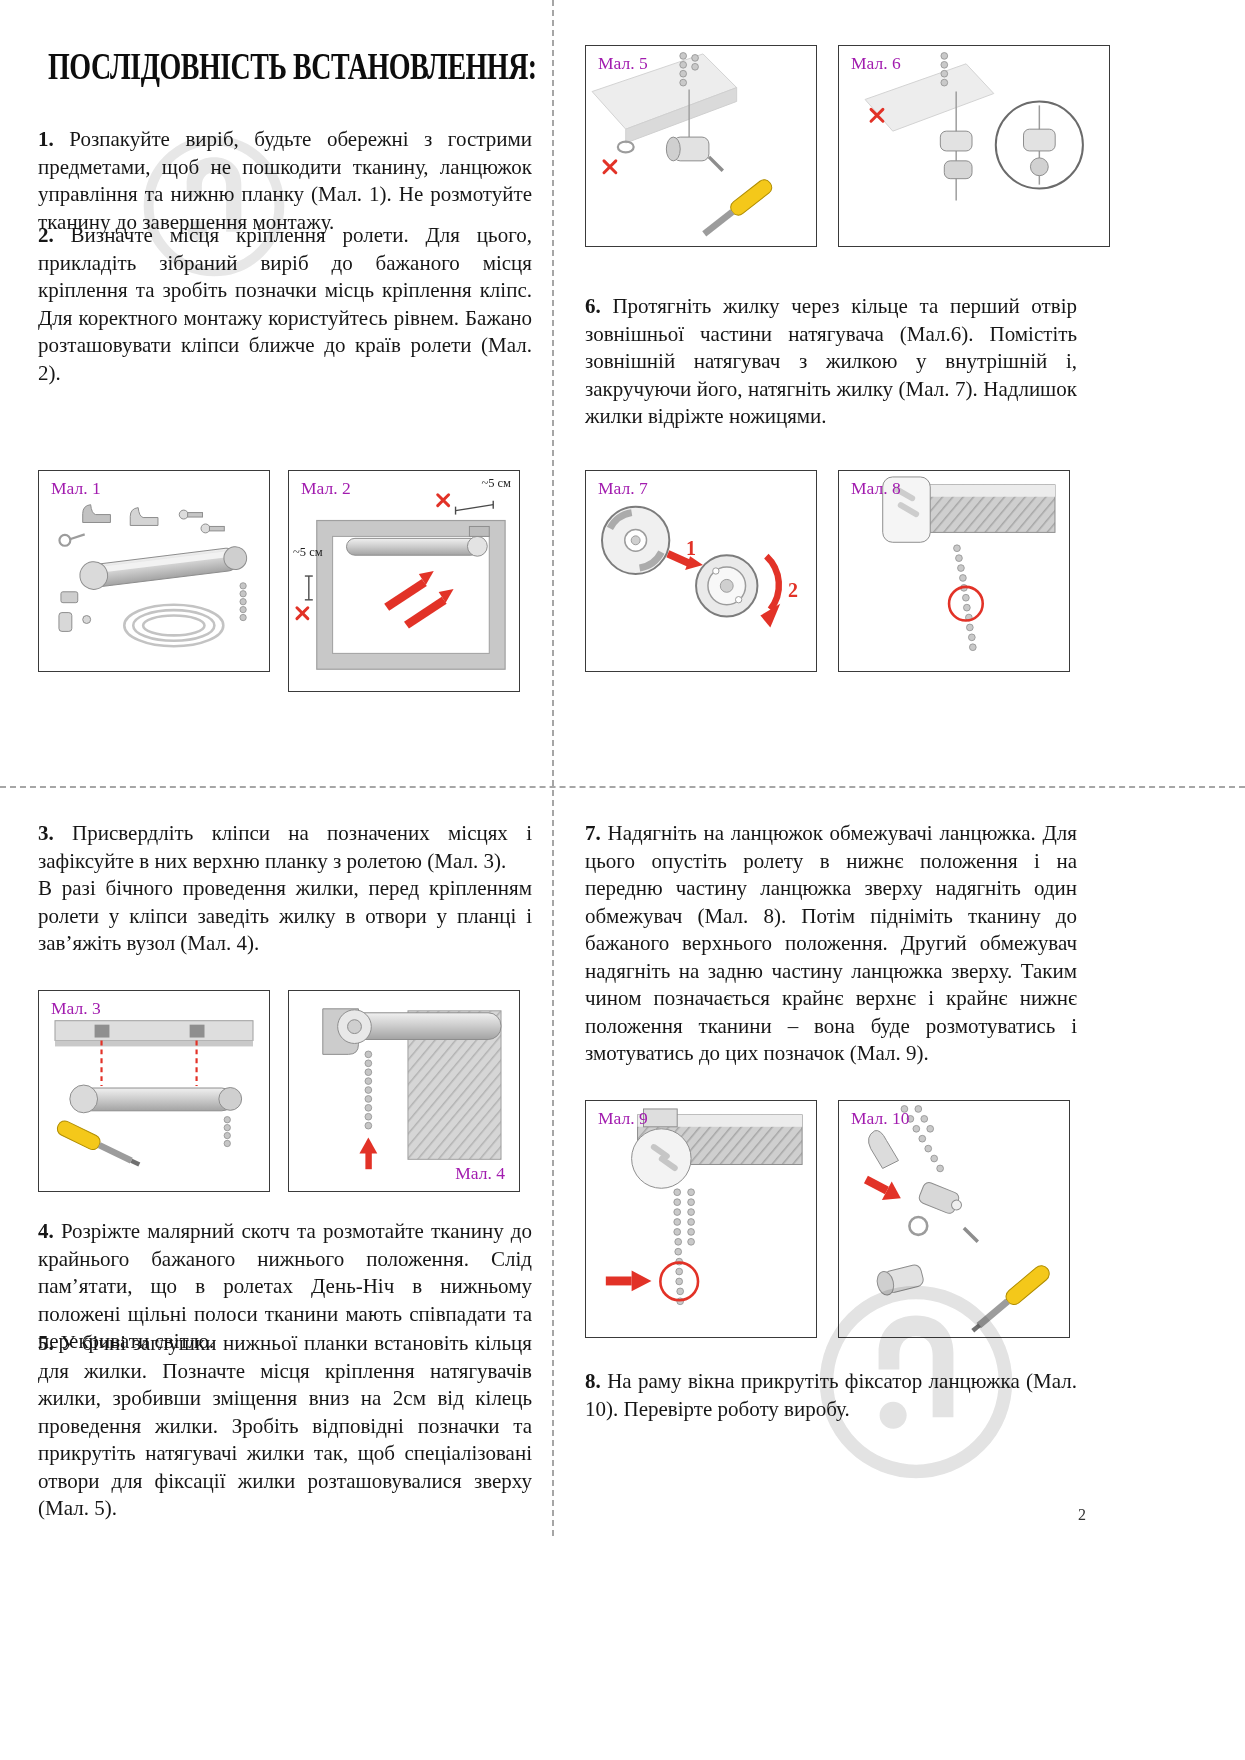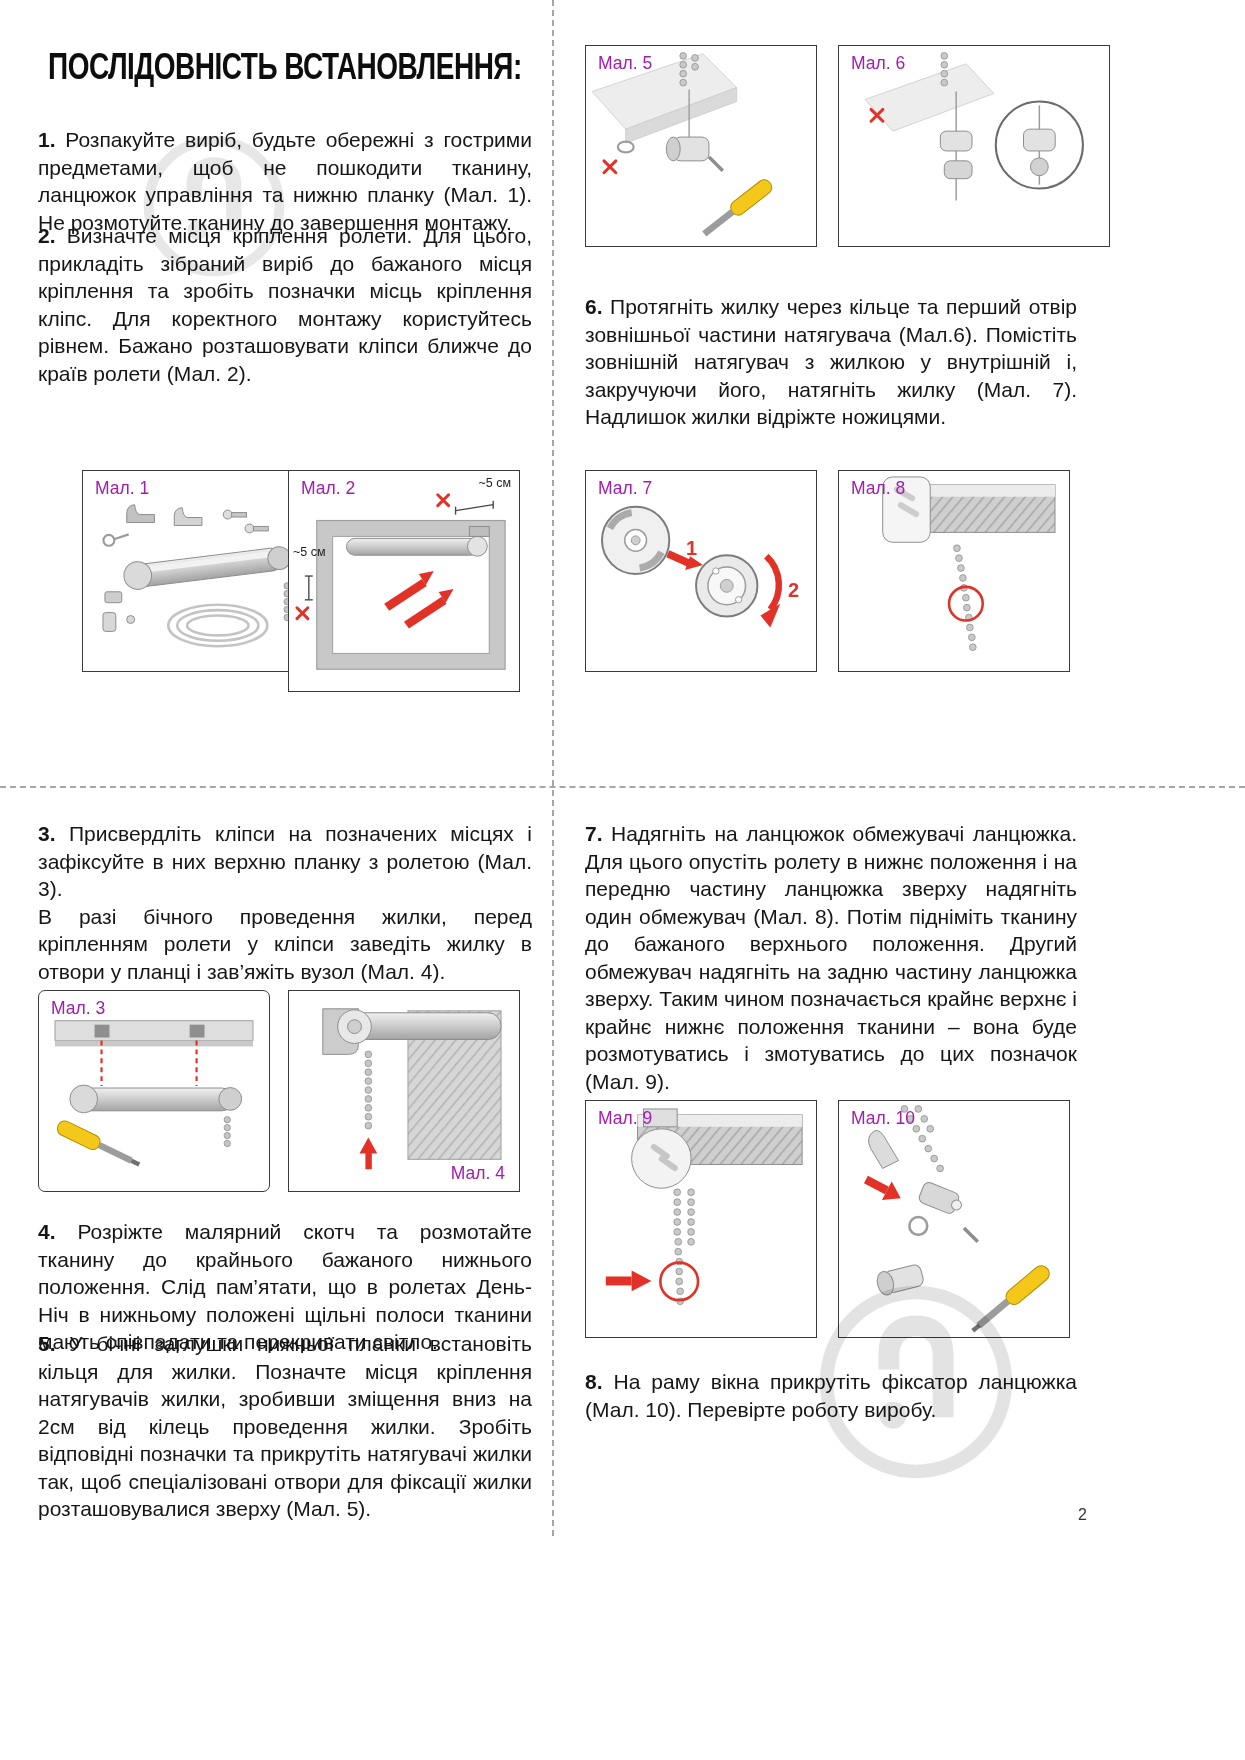--- a/index.html
+++ b/index.html
@@ -1,19 +1,19 @@
 <!DOCTYPE html>
 <html><head>
 <meta charset="utf-8">
 <style>
   * { margin:0; padding:0; box-sizing:border-box; }
   html,body { background:#ffffff; }
   #page {
     position:relative; width:1245px; height:1760px; background:#ffffff;
-    font-family:Liberation Sans, sans-serif; color:#141414; overflow:hidden;
+    font-family:Liberation Serif, serif; color:#141414; overflow:hidden;
   }
   .divider-v { position:absolute; left:552px; top:0; height:1536px; width:0; border-left:2px dashed #a6a6a6; }
   .divider-h { position:absolute; left:0; top:786px; width:1245px; height:0; border-top:2px dashed #a6a6a6; }
   .title {
     position:absolute; left:48px; top:46px; font-size:28px; font-weight:bold; letter-spacing:-0.5px;
     white-space:nowrap; transform:scaleY(1.32); transform-origin:left top; z-index:2; color:#0d0d0d;
   }
   .para { position:absolute; text-align:justify; font-size:21px; line-height:1.31; z-index:2; color:#161616; }
   .para b { font-weight:bold; }
   .figbox { position:absolute; border:1.5px solid #3a3a3a; background:#ffffff; z-index:1; }
@@ -55,21 +55,21 @@
   <p class="para" style="left:38px; top:820px; width:494px;"><b>3.</b> <span>Присвердліть кліпси на позначених місцях і зафіксуйте в них верхню планку з ролетою (Мал. 3).</span><br><span>В разі бічного проведення жилки, перед кріпленням ролети у кліпси заведіть жилку в отвори у планці і зав’яжіть вузол (Мал. 4).</span></p>
 
   <p class="para" style="left:38px; top:1218px; width:494px;"><b>4.</b> <span>Розріжте малярний скотч та розмотайте тканину до крайнього бажаного нижнього положення. Слід пам’ятати, що в ролетах День-Ніч в нижньому положені щільні полоси тканини мають співпадати та перекривати світло.</span></p>
 
   <p class="para" style="left:38px; top:1330px; width:494px;"><b>5.</b> <span>У бічні заглушки нижньої планки встановіть кільця для жилки. Позначте місця кріплення натягувачів жилки, зробивши зміщення вниз на 2см від кілець проведення жилки. Зробіть відповідні позначки та прикрутіть натягувачі жилки так, щоб спеціалізовані отвори для фіксації жилки розташовувалися зверху (Мал. 5).</span></p>
 
   <p class="para" style="left:585px; top:820px; width:492px;"><b>7.</b> <span>Надягніть на ланцюжок обмежувачі ланцюжка. Для цього опустіть ролету в нижнє положення і на передню частину ланцюжка зверху надягніть один обмежувач (Мал. 8). Потім підніміть тканину до бажаного верхнього положення. Другий обмежувач надягніть на задню частину ланцюжка зверху. Таким чином позначається крайнє верхнє і крайнє нижнє положення тканини – вона буде розмотуватись і змотуватись до цих позначок (Мал. 9).</span></p>
 
   <p class="para" style="left:585px; top:1368px; width:492px;"><b>8.</b> <span>На раму вікна прикрутіть фіксатор ланцюжка (Мал. 10). Перевірте роботу виробу.</span></p>
 
-  <div class="figbox" style="left:38px; top:470px; width:232px; height:202px;margin-left:44px;">
+  <div class="figbox" style="left:38px; top:470px; width:232px; height:202px;">
     <span class="figlabel">Мал. 1</span>
     <svg class="figsvg" viewBox="0 0 232 202">
       <defs>
         <linearGradient id="rollGrad1" x1="0" y1="0" x2="0" y2="1">
           <stop offset="0" stop-color="#f0f0f0"></stop>
             <stop offset="0.45" stop-color="#cfcfcf"></stop>
             <stop offset="1" stop-color="#a3a3a3"></stop>
         </linearGradient>
       </defs>
       <g stroke="#8d8d8d" stroke-width="1">
@@ -268,21 +268,21 @@
         <circle cx="129" cy="138" r="3.4"></circle>
           <circle cx="131" cy="148" r="3.4"></circle>
           <circle cx="132" cy="158" r="3.4"></circle>
         <circle cx="134" cy="168" r="3.4"></circle>
           <circle cx="135" cy="178" r="3.4"></circle>
       </g>
       <circle cx="128" cy="134" r="17" fill="none" stroke="#e23227" stroke-width="2.6"></circle>
     </svg>
   </div>
 
-  <div class="figbox" style="left:38px; top:990px; width:232px; height:202px;border-radius:7px;">
+  <div class="figbox" style="left:38px; top:990px; width:232px; height:202px;">
     <span class="figlabel">Мал. 3</span>
     <svg class="figsvg" viewBox="0 0 232 202">
       <defs>
         <linearGradient id="rollGrad3" x1="0" y1="0" x2="0" y2="1">
           <stop offset="0" stop-color="#f0f0f0"></stop>
             <stop offset="0.45" stop-color="#cfcfcf"></stop>
             <stop offset="1" stop-color="#a3a3a3"></stop>
         </linearGradient>
       </defs>
       <g>

